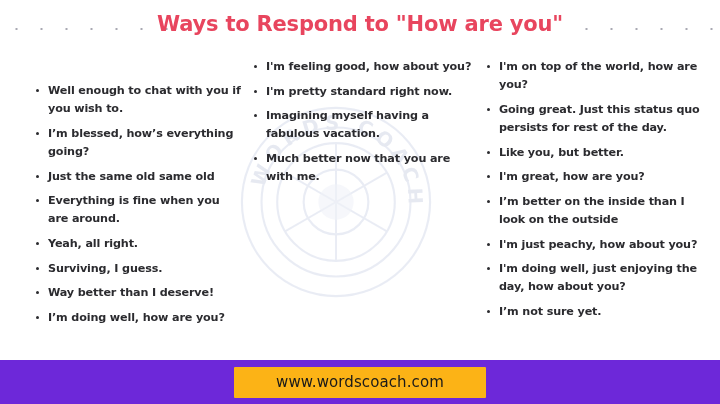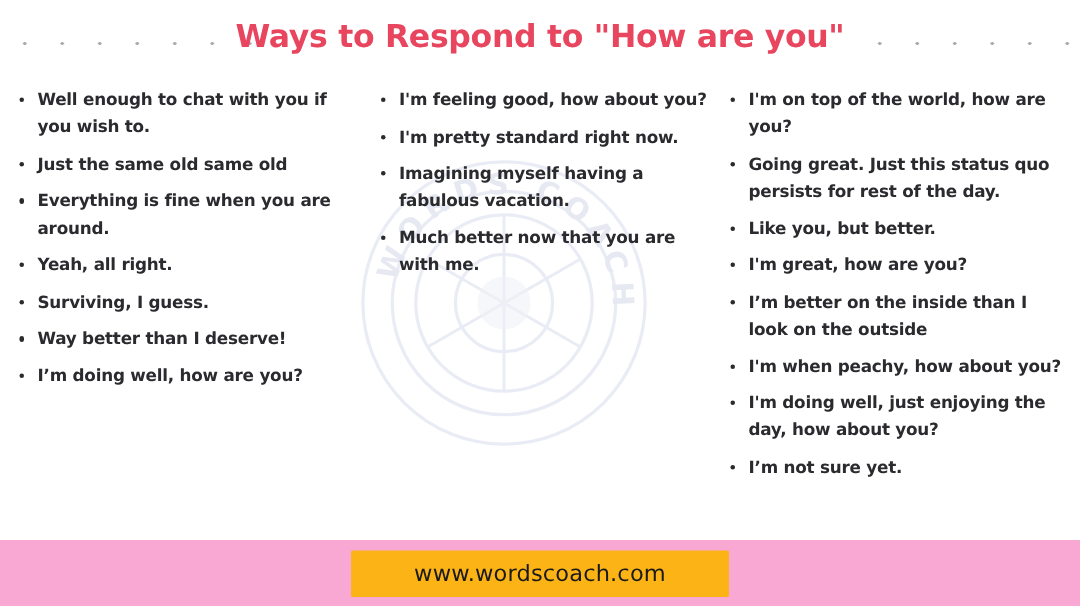--- a/index.html
+++ b/index.html
@@ -75,21 +75,21 @@
     left: 0;
     width: 720px;
     height: 290px;
     display: flex;
     z-index: 2;
   }
   .col {
     box-sizing: border-box;
     padding: 0 6px 0 0;
   }
-  .col-1 { width: 248px; padding-left: 12px; }
+  .col-1 { width: 248px; padding-left: 35px; margin-top: 24px; }
   .col-2 { width: 230px; padding-left: 5px; }
   .col-3 { width: 242px; padding-left: 8px; }
 
   ul.bullets {
     list-style: none;
     margin: 0;
     padding: 0;
   }
   ul.bullets li {
     position: relative;
@@ -113,21 +113,21 @@
     background: #2b2b2f;
   }
 
   
   .footer {
     position: absolute;
     left: 0;
     bottom: 0;
     width: 720px;
     height: 44px;
-    background: #f9a8d4;
+    background: #6d28d9;
     display: flex;
     align-items: center;
     justify-content: center;
     z-index: 3;
   }
   .footer-btn {
     display: inline-block;
     background: #fcb316;
     color: #1a1a1a;
     font-family: "DejaVu Sans", sans-serif;
@@ -177,20 +177,21 @@
         <textPath href="#wmArcTop" startOffset="6%">WORDS COACH</textPath>
       </text>
     </svg>
   </div>
 
   <div class="columns">
 
     <div class="col col-1">
       <ul class="bullets">
         <li>Well enough to chat with you if you wish to.</li>
+        <li>I’m blessed, how’s everything going?</li>
         <li>Just the same old same old</li>
         <li>Everything is fine when you are around.</li>
         <li>Yeah, all right.</li>
         <li>Surviving, I guess.</li>
         <li>Way better than I deserve!</li>
         <li>I’m doing well, how are you?</li>
       </ul>
     </div>
 
     <div class="col col-2">
@@ -202,21 +203,21 @@
       </ul>
     </div>
 
     <div class="col col-3">
       <ul class="bullets">
         <li>I'm on top of the world, how are you?</li>
         <li>Going great. Just this status quo persists for rest of the day.</li>
         <li>Like you, but better.</li>
         <li>I'm great, how are you?</li>
         <li>I’m better on the inside than I look on the outside</li>
-        <li>I'm when peachy, how about you?</li>
+        <li>I'm just peachy, how about you?</li>
         <li>I'm doing well, just enjoying the day, how about you?</li>
         <li>I’m not sure yet.</li>
       </ul>
     </div>
 
   </div>
 
   <div class="footer">
     <a class="footer-btn">www.wordscoach.com</a>
   </div>

